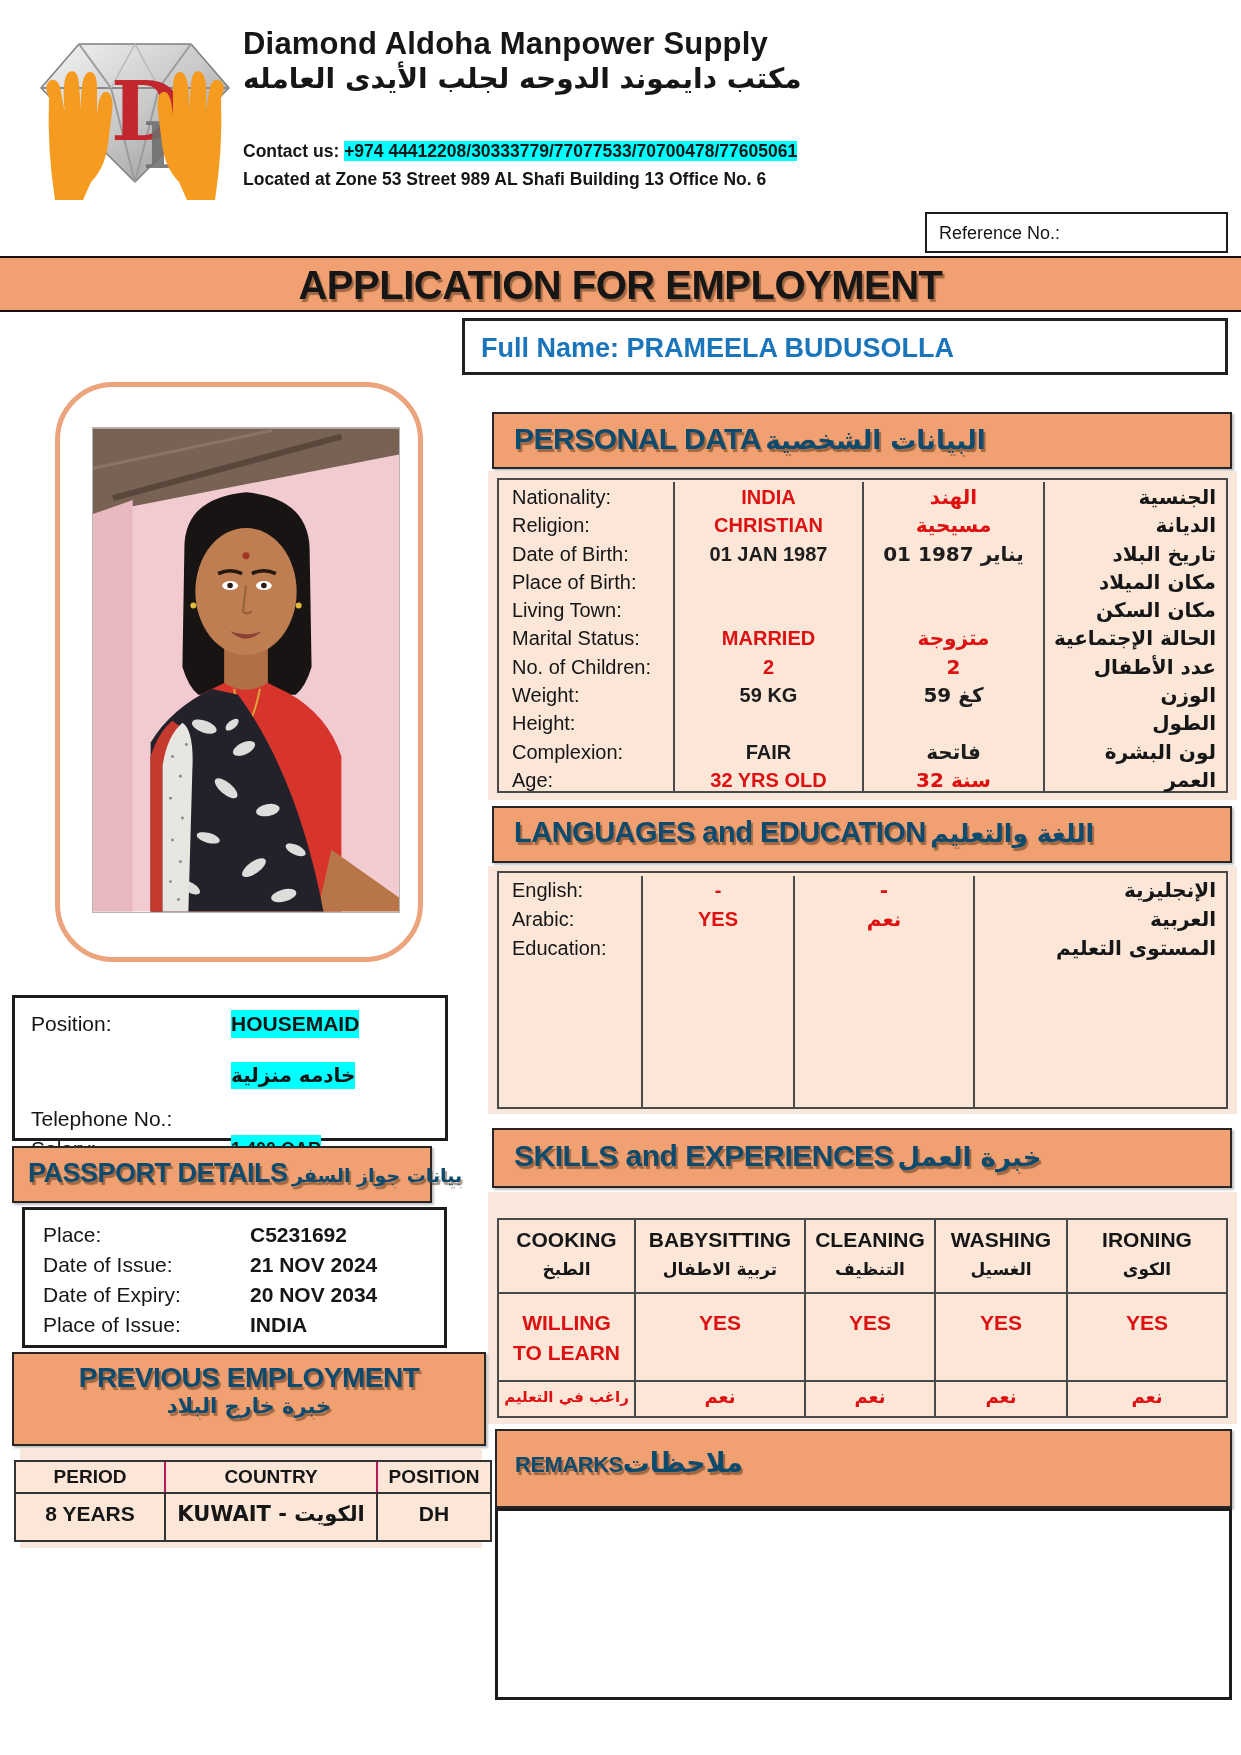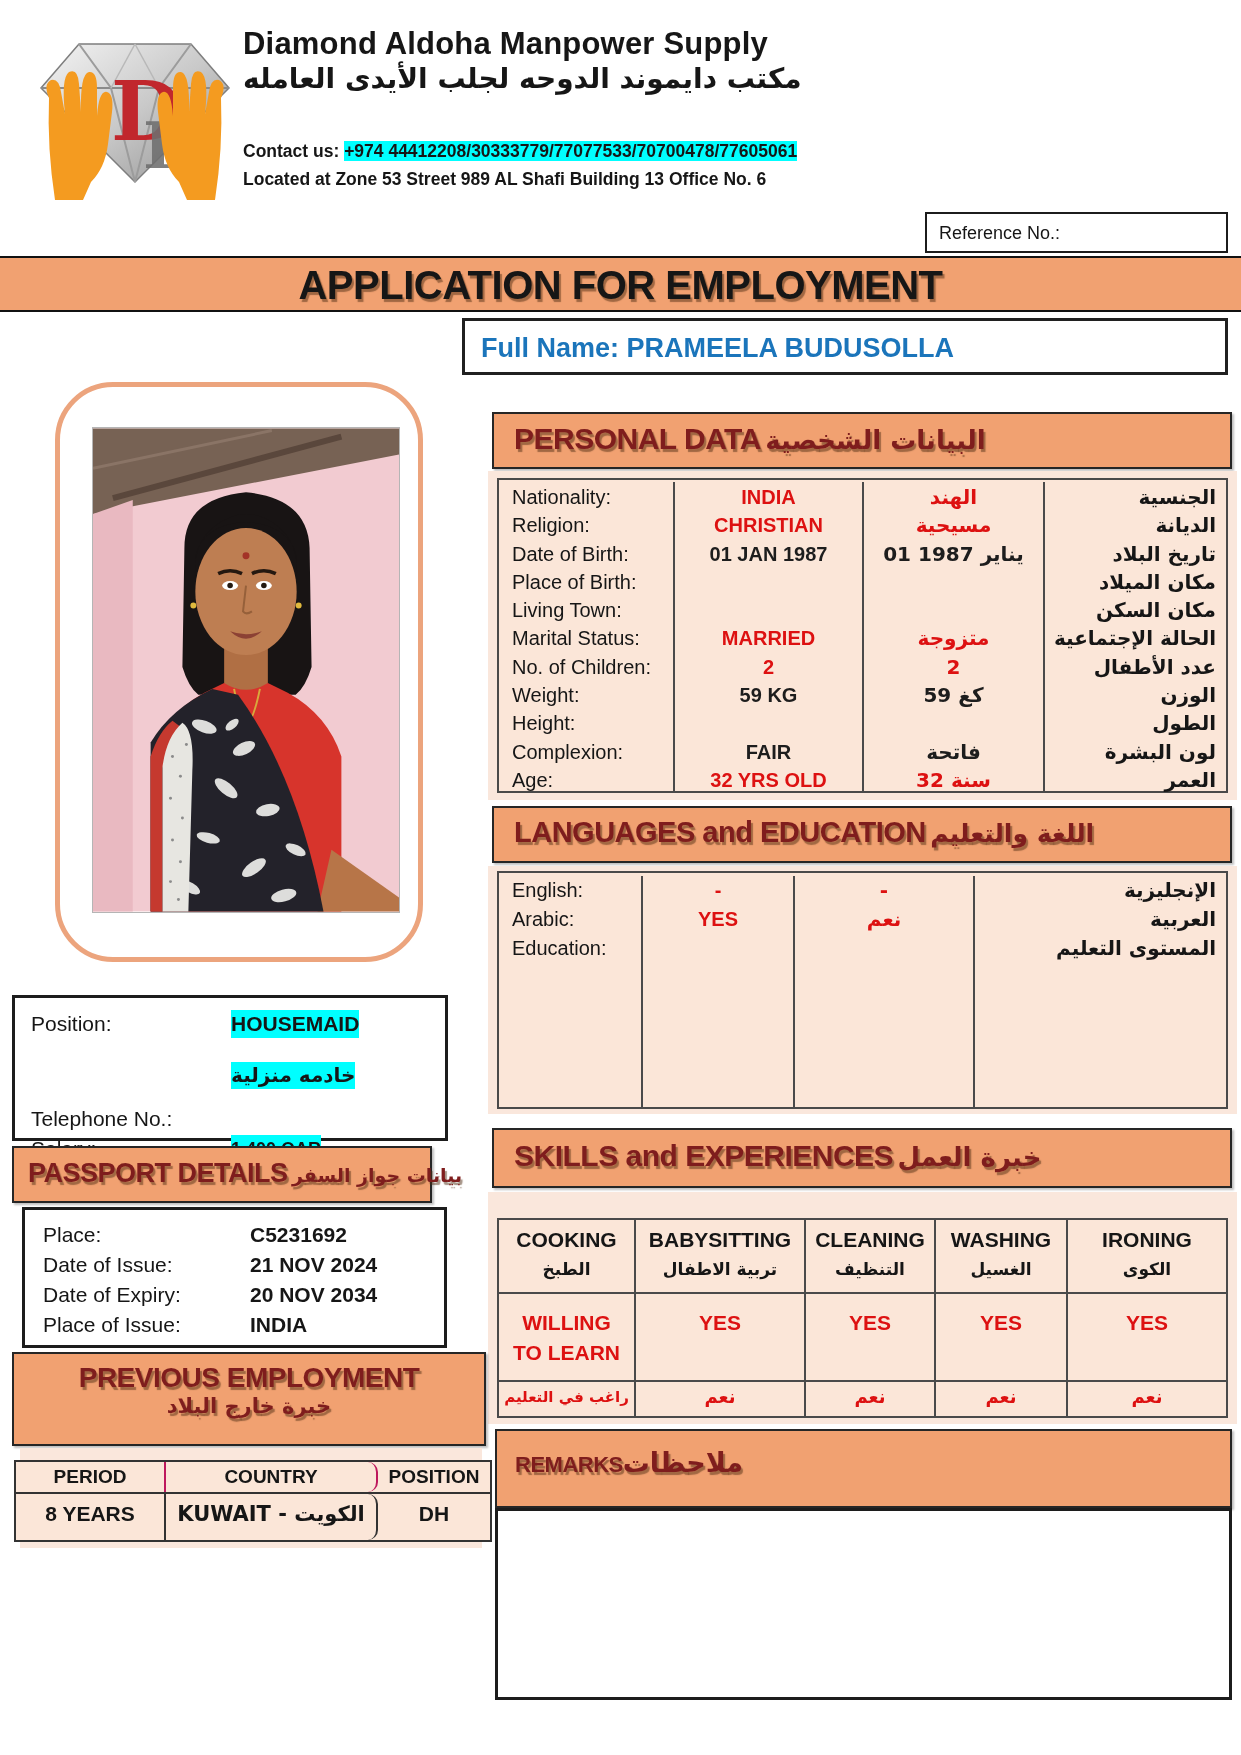--- a/index.html
+++ b/index.html
@@ -4,21 +4,21 @@
 <style>
   * { margin:0; padding:0; box-sizing:border-box; }
   html,body { background:#ffffff; }
   body { font-family:"Liberation Sans","DejaVu Sans",sans-serif; color:#161616; }
   #page { position:relative; width:1241px; height:1755px; background:#fff; overflow:hidden; }
   .abs { position:absolute; }
   .ar { font-family:"DejaVu Sans",sans-serif; }
   .banner {
     background:#F1A171;
     border:2.5px solid #262626;
-    color:#7f1d1d;
+    color:#0c4a6e;
     box-shadow:2px 2px 2px rgba(0,0,0,0.25);
   }
   .btext { font-weight:bold; letter-spacing:-0.5px; text-shadow:2px 3px 1px rgba(80,45,20,0.5); }
   .backdrop { background:#FAE7DC; }
   .tablebox { background:#FBE6D8; border:2.5px solid #4a4a4a; display:flex; }
   .tcol { height:100%; }
   .tcol.sep { border-right:2px solid #4a4a4a; }
   .tline { height:28.3px; line-height:28.3px; font-size:20px; white-space:nowrap; overflow:hidden; }
   .lab { padding-left:13px; }
   .cen { text-align:center; font-weight:bold; }
@@ -56,21 +56,21 @@
   
   .pe-banner { left:12px; top:1352px; width:474px; height:94px; text-align:center; padding-top:8px; }
   .pe-banner .en { font-size:28px; display:block; }
   .pe-banner .arr { font-size:21px; display:block; margin-top:0; }
   .pe-backdrop { left:20px; top:1448px; width:462px; height:100px; }
   .pe-table { left:14px; top:1460px; width:478px; border:2px solid #333; background:#FBE6D8; }
   .pe-hrow, .pe-drow { display:flex; }
   .pe-hrow > div { height:30px; line-height:30px; font-size:19px; font-weight:bold; text-align:center; border-right:2px solid #be185d; }
   .pe-drow > div { height:46px; line-height:40px; font-size:21px; font-weight:bold; text-align:center; border-right:2px solid #333; }
   .pe-hrow { border-bottom:2px solid #333; }
-  .pe-c1 { width:150px; } .pe-c2 { width:212px;border-radius:10px; } .pe-c3 { flex:1; border-right:none !important; }
+  .pe-c1 { width:150px; } .pe-c2 { width:212px; } .pe-c3 { flex:1; border-right:none !important; }
   
   .pd-banner { left:492px; top:412px; width:740px; height:57px; padding:8px 0 0 20px; white-space:nowrap; }
   .pd-banner .en { font-size:30px; } .pd-banner .arr { font-size:26px; }
   .pd-backdrop { left:488px; top:471px; width:749px; height:329px; }
   .pd-table { left:497px; top:478px; width:731px; height:315px; padding-top:2px; }
   .pd-table .tcol { padding-top:1px; }
   .c1 { width:176px; } .c2 { width:189px; } .c3 { width:181px; } .c4 { flex:1; }
   .lg-banner { left:492px; top:806px; width:740px; height:57px; padding:8px 0 0 20px; white-space:nowrap; }
   .lg-banner .en { font-size:29px; } .lg-banner .arr { font-size:25px; }
   .lg-backdrop { left:488px; top:866px; width:749px; height:248px; }

